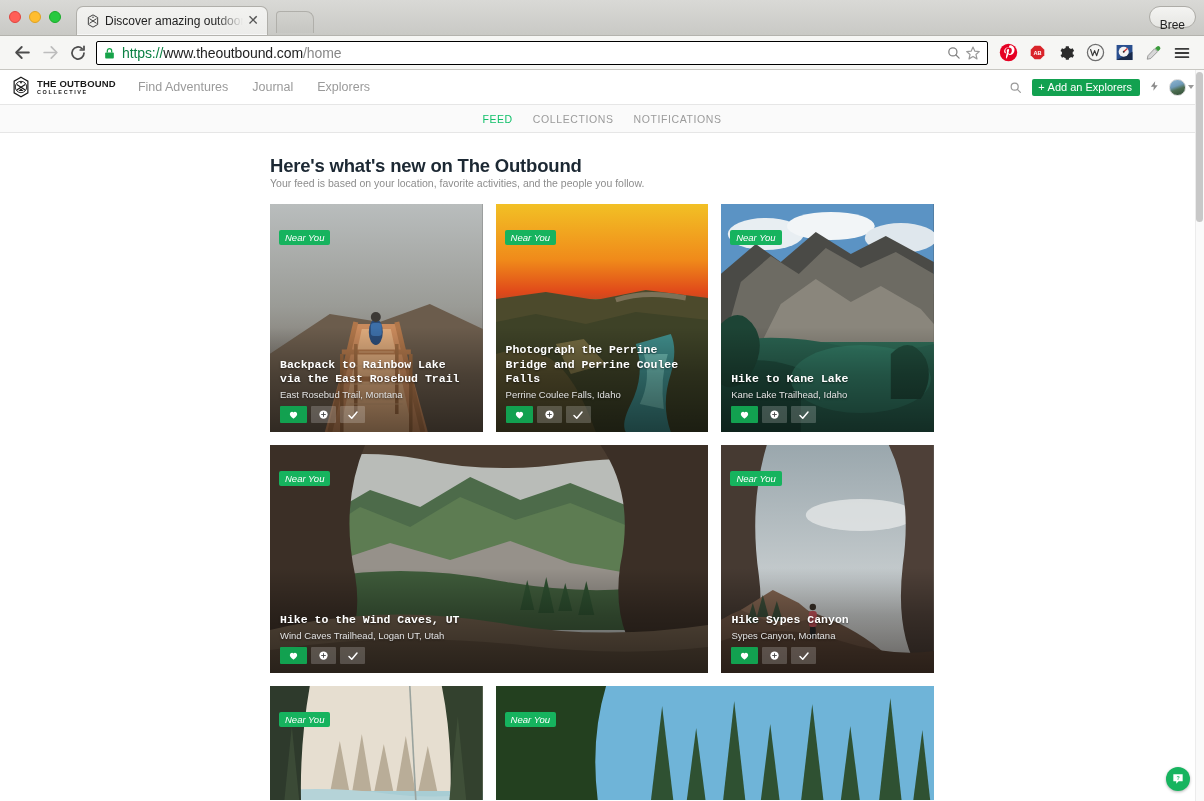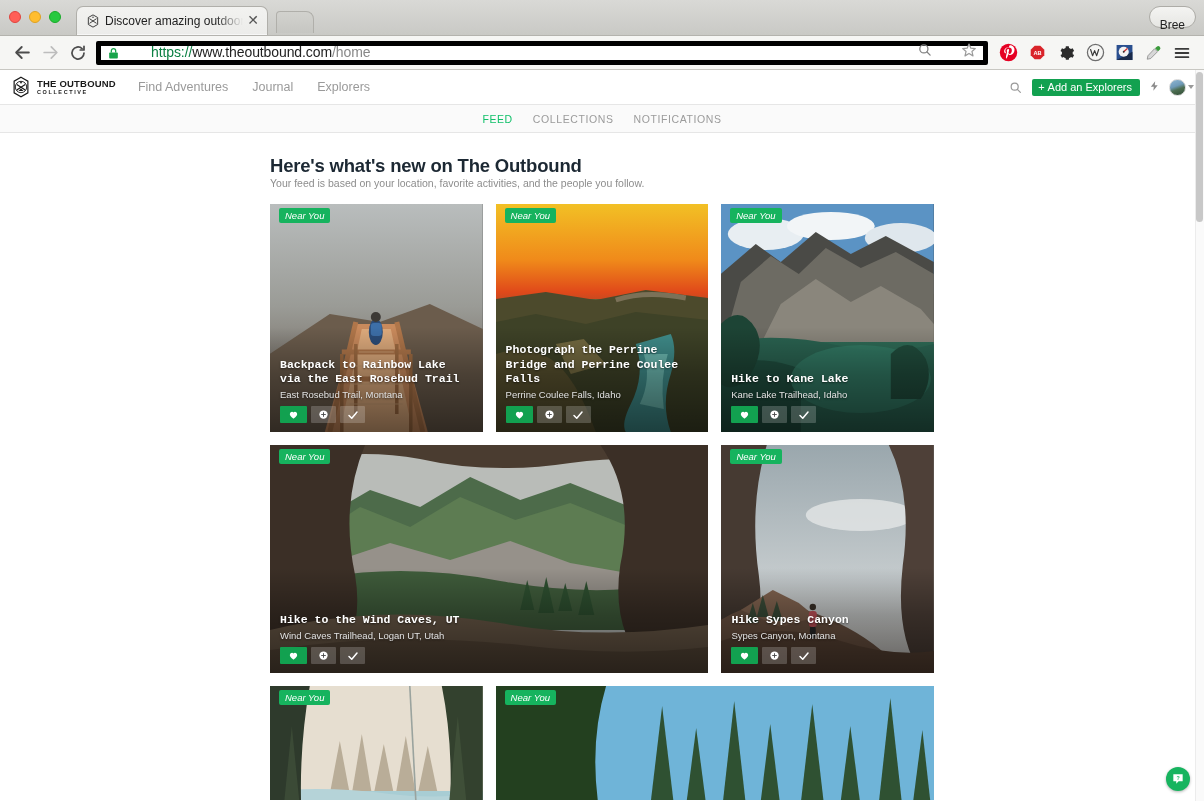--- a/index.html
+++ b/index.html
@@ -75,22 +75,22 @@
     position: relative;
   }
   .navbtn {
     width: 28px; height: 28px; display: flex;
     align-items: center; justify-content: center; color: #5a5a5a;
   }
   .navbtn.disabled { color: #b8b8b8; }
 
   .omnibox {
     flex: 1; height: 24px; margin: 0 6px 0 4px;
-    background: #fff; border: 5px solid #000000; border-radius: 2px;
-    display: flex; align-items: flex-end; padding: 0 4px 0 6px; gap: 25px;
+    background: #fff; border: 1px solid #000000; border-radius: 2px;
+    display: flex; align-items: center; padding: 0 4px 0 6px;
   }
   .lock { width: 14px; height: 14px; flex: none; margin-right: 5px; }
   .url { font-size: 14px; color: #222; flex: 1; white-space: nowrap;
          font-family: "Liberation Sans", sans-serif; letter-spacing: -.1px;}
   .url .scheme { color: #0b8043; }
   .url .host { color: #222; }
   .url .path { color: #888; }
   .omni-icon { width: 20px; height: 20px; display:flex; align-items:center;
                justify-content:center; color:#7a7a7a; flex:none; }
 
@@ -166,21 +166,21 @@
     background: #333;
   }
   .card.w1 { width: 212.6px; height: 228px; }
   .card.w2 { width: 438.4px; height: 228px; }
   .card-img { position: absolute; inset: 0; }
   .card-shade {
     position: absolute; left:0; right:0; bottom:0; height: 46%;
     background: linear-gradient(to bottom, rgba(0,0,0,0) 0%, rgba(0,0,0,.30) 45%, rgba(0,0,0,.55) 100%);
   }
   .badge {
-    position: absolute; left: 9px; top: 4px; z-index: 3;
+    position: absolute; left: 9px; top: 26px; z-index: 3;
     background: #16b35e; color: #fff; font-size: 9.5px;
     font-style: italic; padding: 2.5px 6px; border-radius: 2px;
     font-family: "Liberation Sans", sans-serif; line-height: 1.05;
   }
   .card-body {
     position: absolute; left: 10px; right: 10px; bottom: 9px; z-index: 3;
   }
   .card-title {
     color: #fff; font-size: 11.5px; font-weight: bold; line-height: 1.25;
     text-shadow: 0 1px 2px rgba(0,0,0,.55); margin-bottom: 2px;

